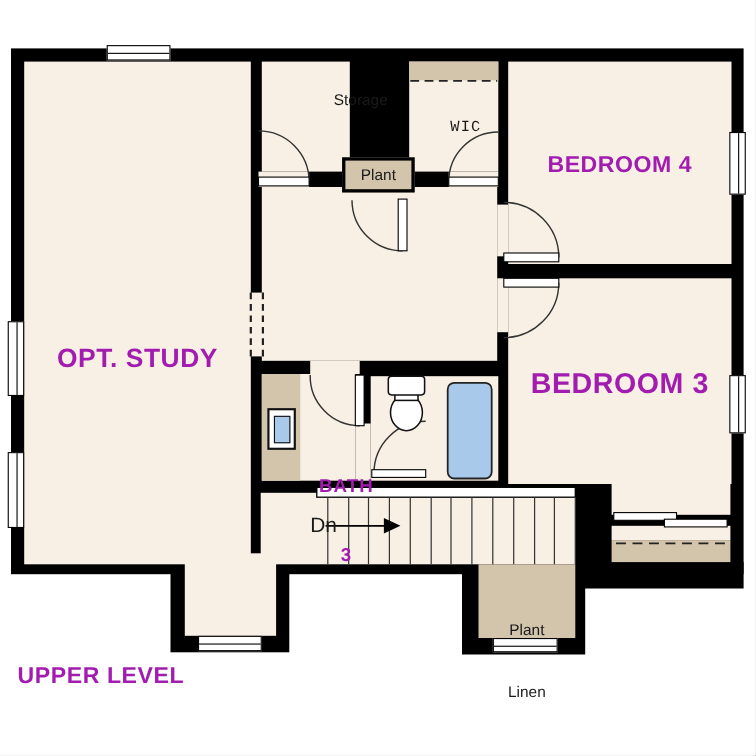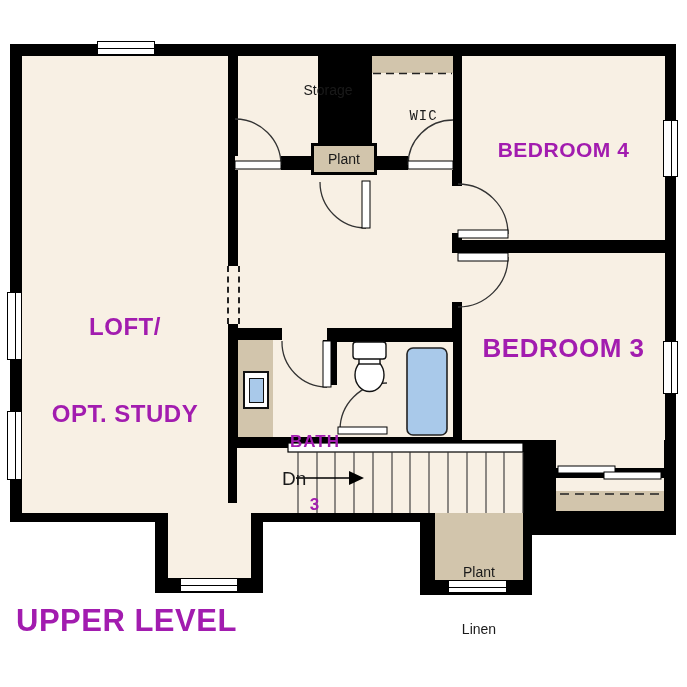--- a/index.html
+++ b/index.html
@@ -147,32 +147,31 @@
       <line x1="373" y1="73.5" x2="452" y2="73.5" stroke-dasharray="8,5"></line>
       <line x1="560" y1="494" x2="660" y2="494" stroke-dasharray="9,6"></line>
     </g>
   </svg>
 
   <div class="linen-box" style="left:311px;top:143px;width:66px;height:32px;">
     <span class="small-lbl">Plant</span>
   </div>
 
   <div class="label room-name center" style="left:25px;top:254px;width:200px;font-size:24px;line-height:29px;">
-    <div>LOFT/</div>
     <div>OPT. STUDY</div>
   </div>
   <div class="label small-lbl center" style="left:248px;top:82px;width:80px;margin-left:40px;">Storage</div>
   <div class="label small-lbl center" style="left:372px;top:108px;width:103px;letter-spacing:1px;font-family:Liberation Mono, monospace;">WIC</div>
   <div class="label room-name center" style="left:462px;top:138px;width:203px;font-size:21px;">BEDROOM 4</div>
   <div class="label room-name center" style="left:462px;top:333px;width:203px;font-size:26px;">BEDROOM 3</div>
   <div class="label room-name center" style="left:273px;top:389px;width:84px;font-size:17px;line-height:21px;letter-spacing:1px;">
     <div>BATH</div>
     <div>3</div>
   </div>
   <div class="label small-lbl" style="left:282px;top:468px;font-size:19px;">Dn</div>
   <div class="label small-lbl center" style="left:435px;top:525px;width:88px;line-height:19px;">
     <div>Plant</div>
     <div>Linen</div>
   </div>
 
-  <div class="label room-name" style="left:16px;top:603px;font-size:31px;letter-spacing:.5px;">UPPER LEVEL</div>
+  <div class="label room-name" style="left:16px;top:603px;font-size:21px;letter-spacing:.5px;">UPPER LEVEL</div>
 
 </div>
 
 </body></html>

